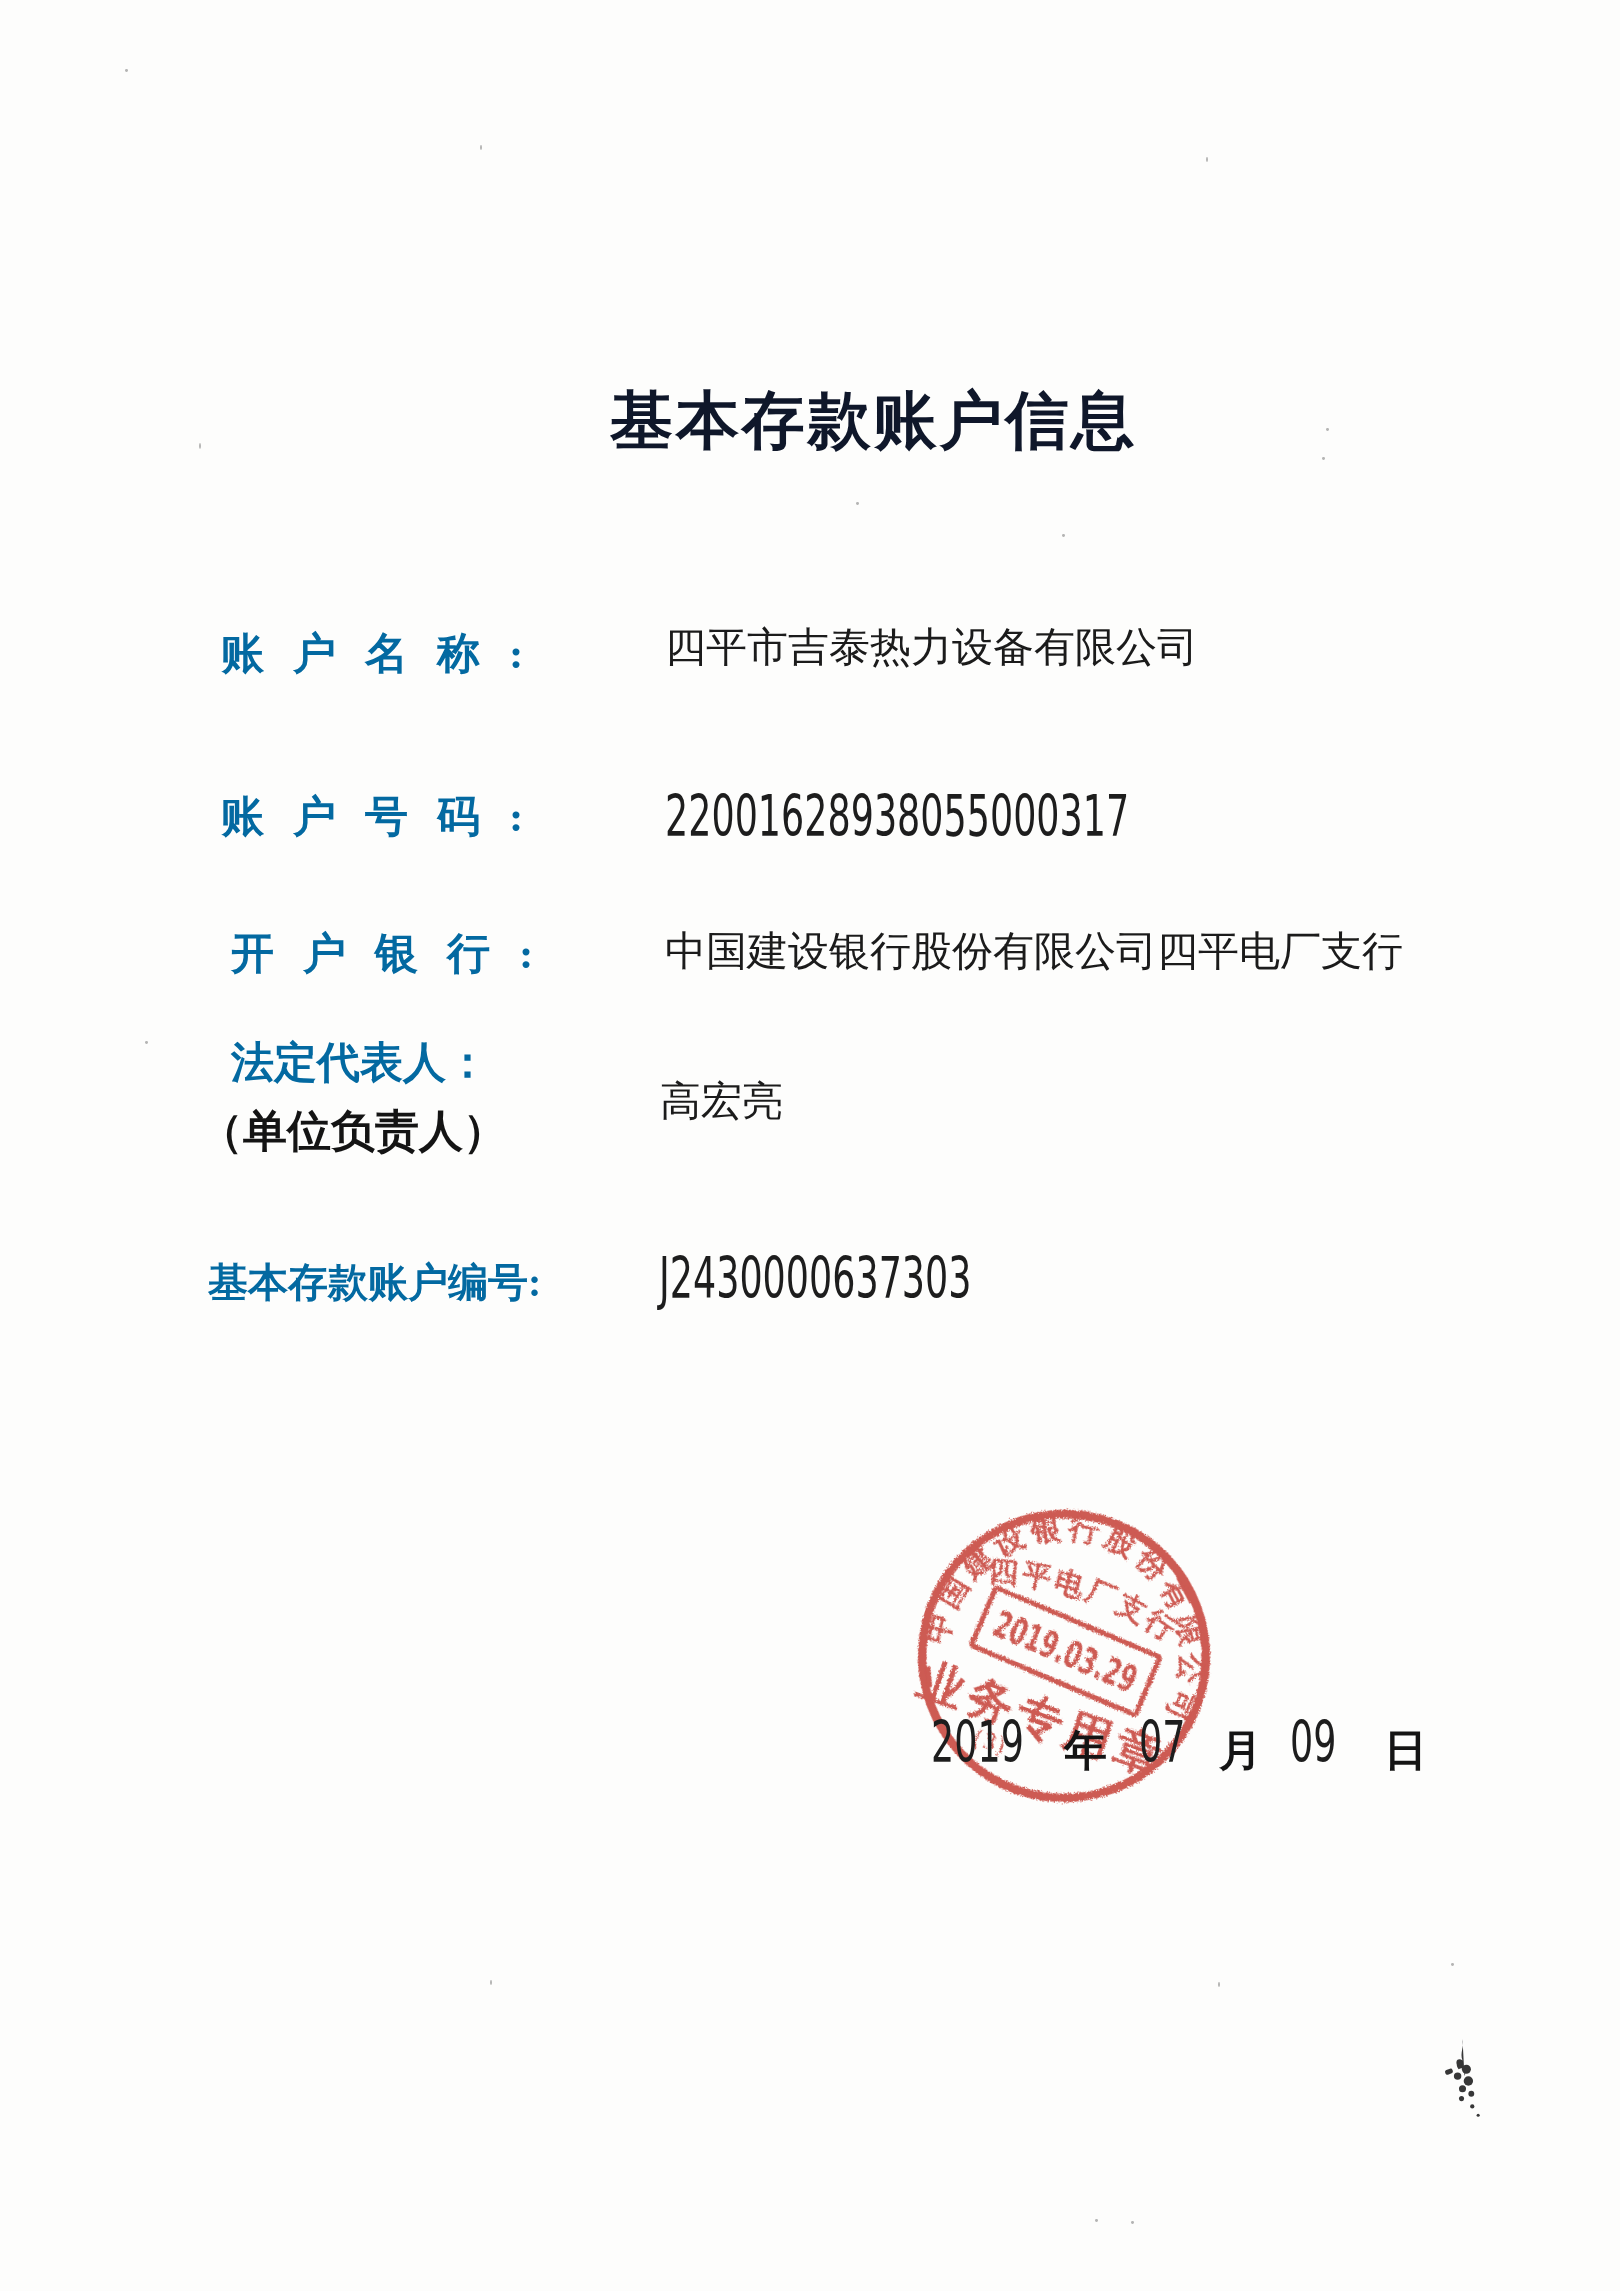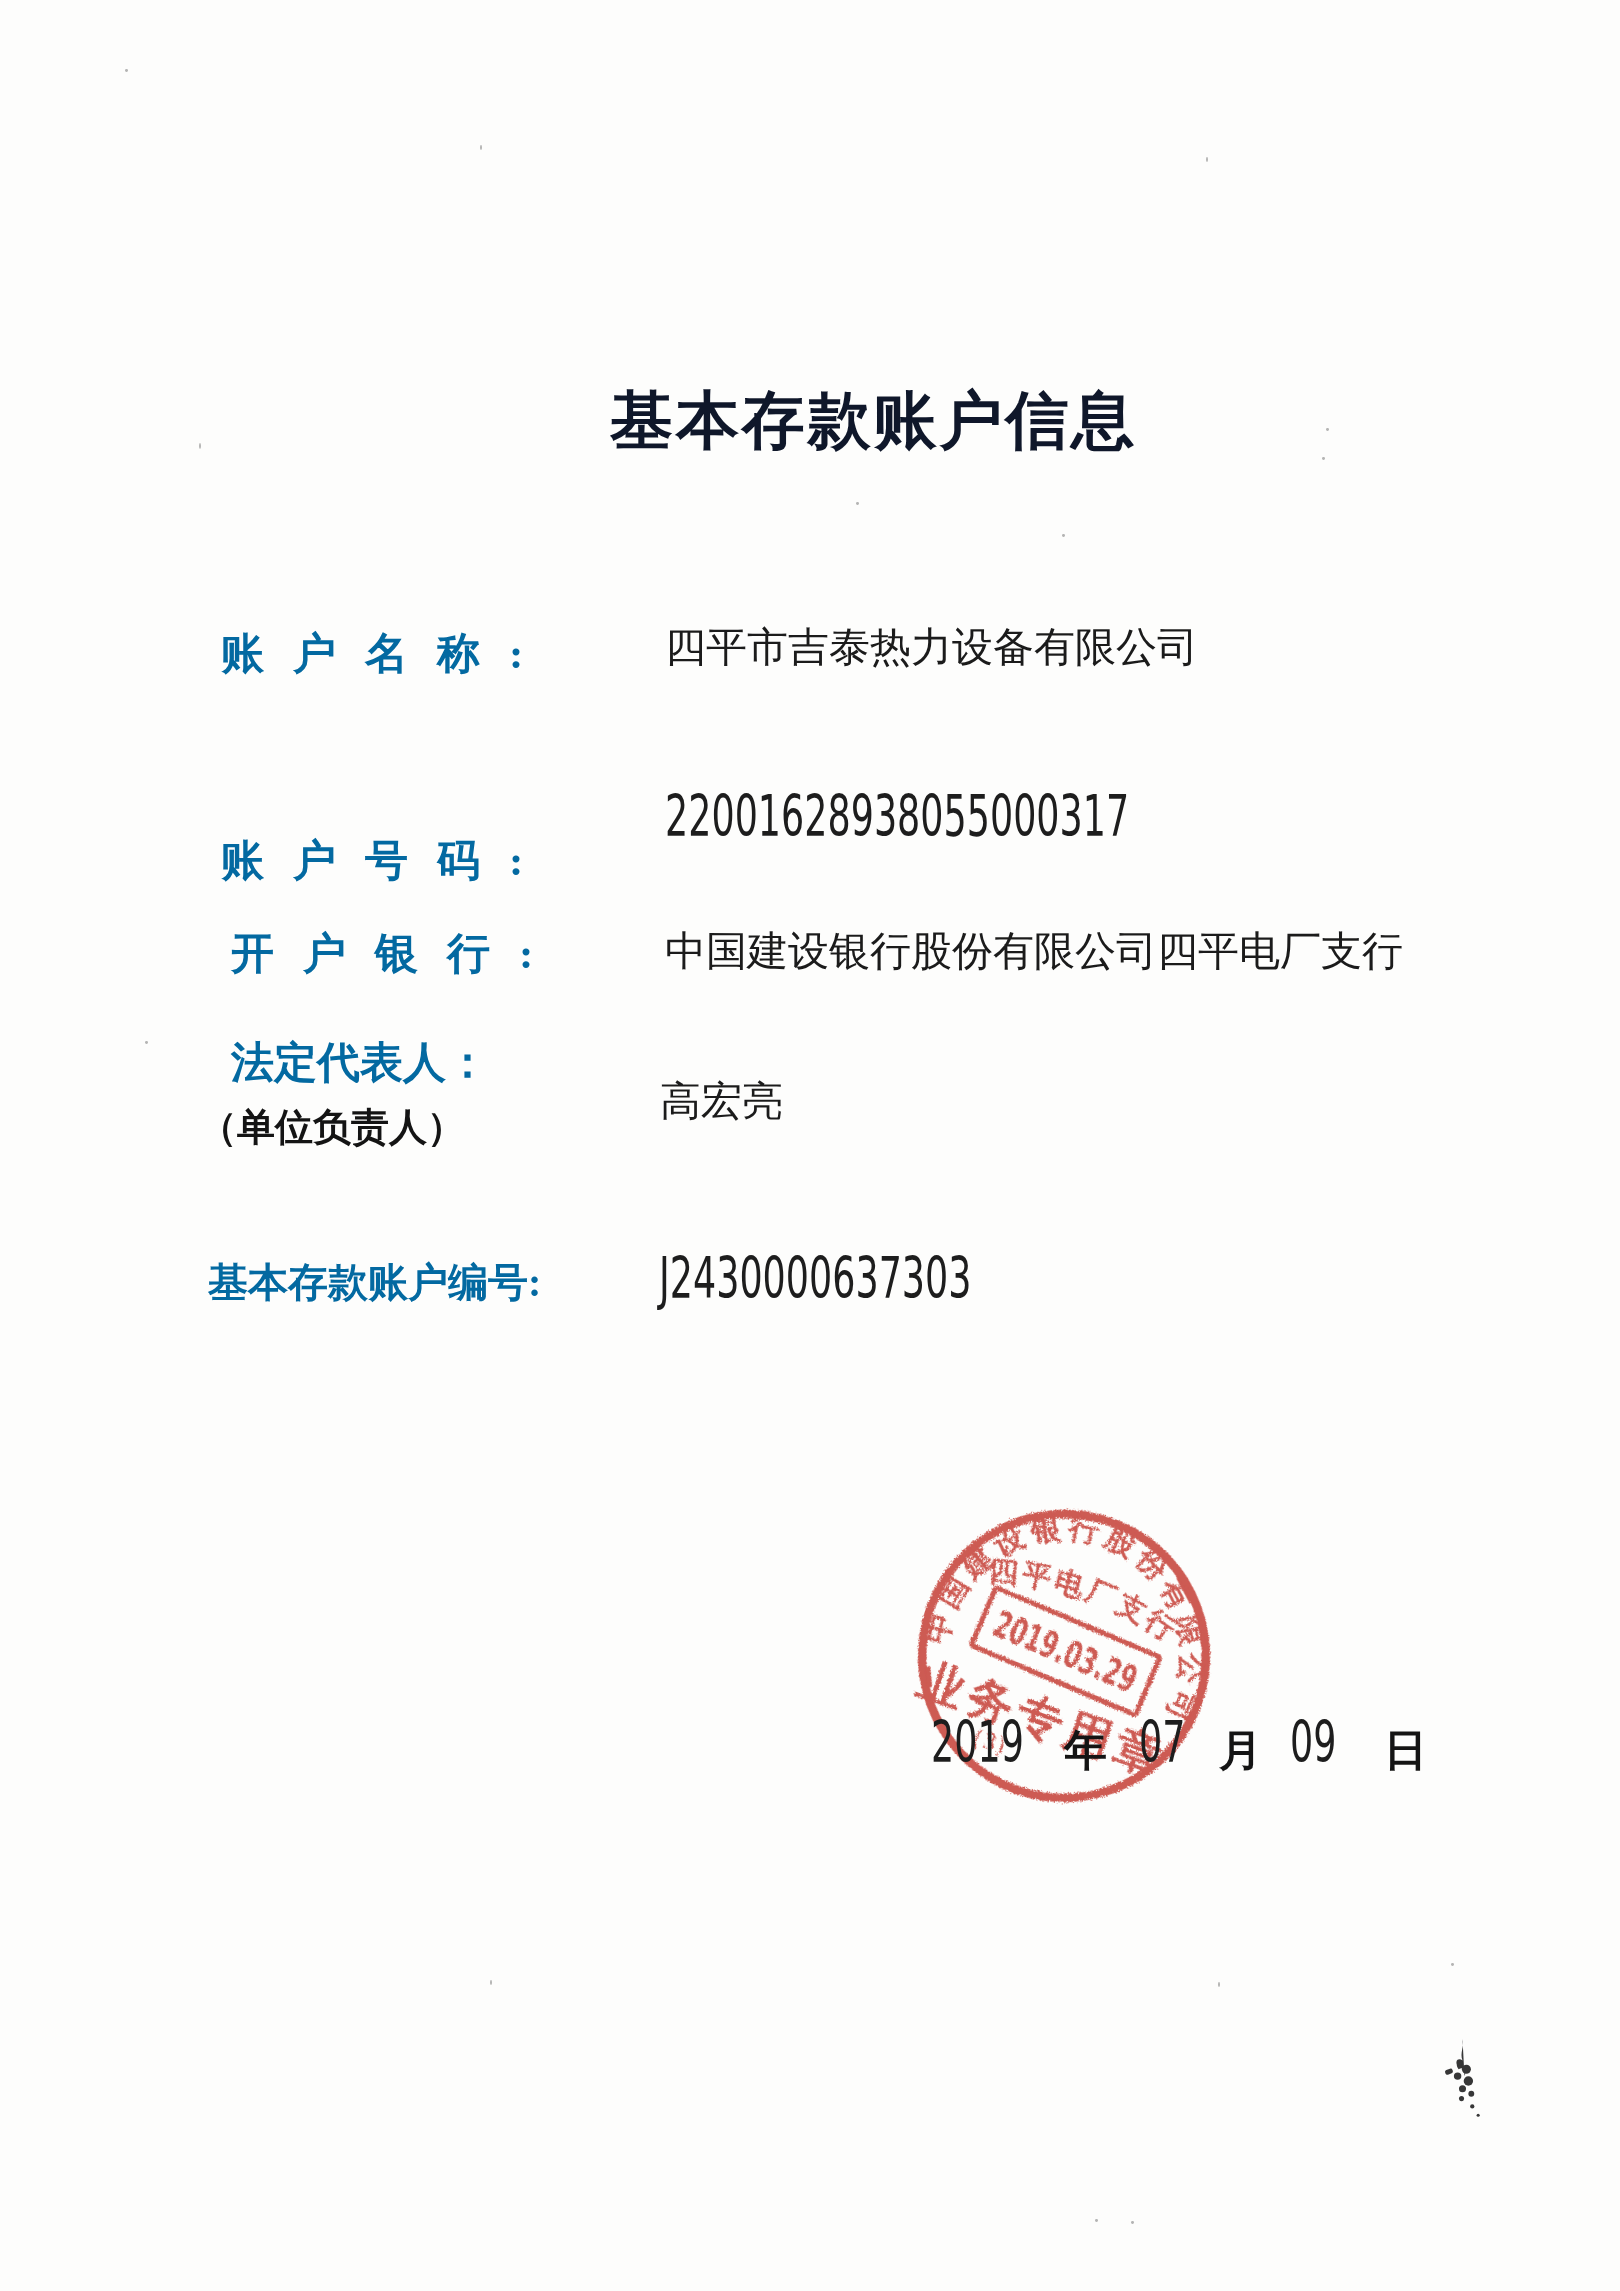--- a/index.html
+++ b/index.html
@@ -15,21 +15,21 @@
   .title{
     position:absolute;left:610px;top:378px;
     font-size:63px;font-weight:bold;letter-spacing:2.9px;
     color:#0f172a;white-space:nowrap;
   }
   .lab{
     position:absolute;font-size:43px;font-weight:600;
     white-space:nowrap;color:#0369a1;
   }
   .lab-sp{letter-spacing:29px;}
-  .lab2{position:absolute;font-size:38px;font-weight:600;white-space:nowrap;}
+  .lab2{position:absolute;font-size:44px;font-weight:600;white-space:nowrap;}
   .val{
     position:absolute;font-size:41px;font-weight:400;
     white-space:nowrap;color:#1b1b1b;
   }
   .num{
     position:absolute;
     font-family:"DejaVu Sans",sans-serif;
     font-size:57px;font-weight:400;color:#1d1d1d;
     transform:scaleX(0.64);transform-origin:left top;
     white-space:nowrap;letter-spacing:0;
@@ -51,21 +51,21 @@
 </head>
 <body>
 
 <div class="page">
 
   <div class="title">基本存款账户信息</div>
 
   <div class="lab lab-sp" style="left:221px;top:625px">账户名称:</div>
   <div class="val" style="left:665px;top:620px">四平市吉泰热力设备有限公司</div>
 
-  <div class="lab lab-sp" style="left:221px;top:832px">账户号码:</div>
+  <div class="lab lab-sp" style="left:221px;top:788px">账户号码:</div>
   <div class="num" style="left:665px;top:783px">22001628938055000317</div>
 
   <div class="lab lab-sp" style="left:231px;top:925px">开户银行:</div>
   <div class="val" style="left:665px;top:924px">中国建设银行股份有限公司四平电厂支行</div>
 
   <div class="lab" style="left:231px;top:1034px">法定代表人：</div>
   <div class="lab2" style="left:199px;top:1102px">（单位负责人）</div>
   <div class="val" style="left:660px;top:1074px">高宏亮</div>
 
   <div class="lab" style="left:208px;top:1255px;font-size:40px">基本存款账户编号:</div>

